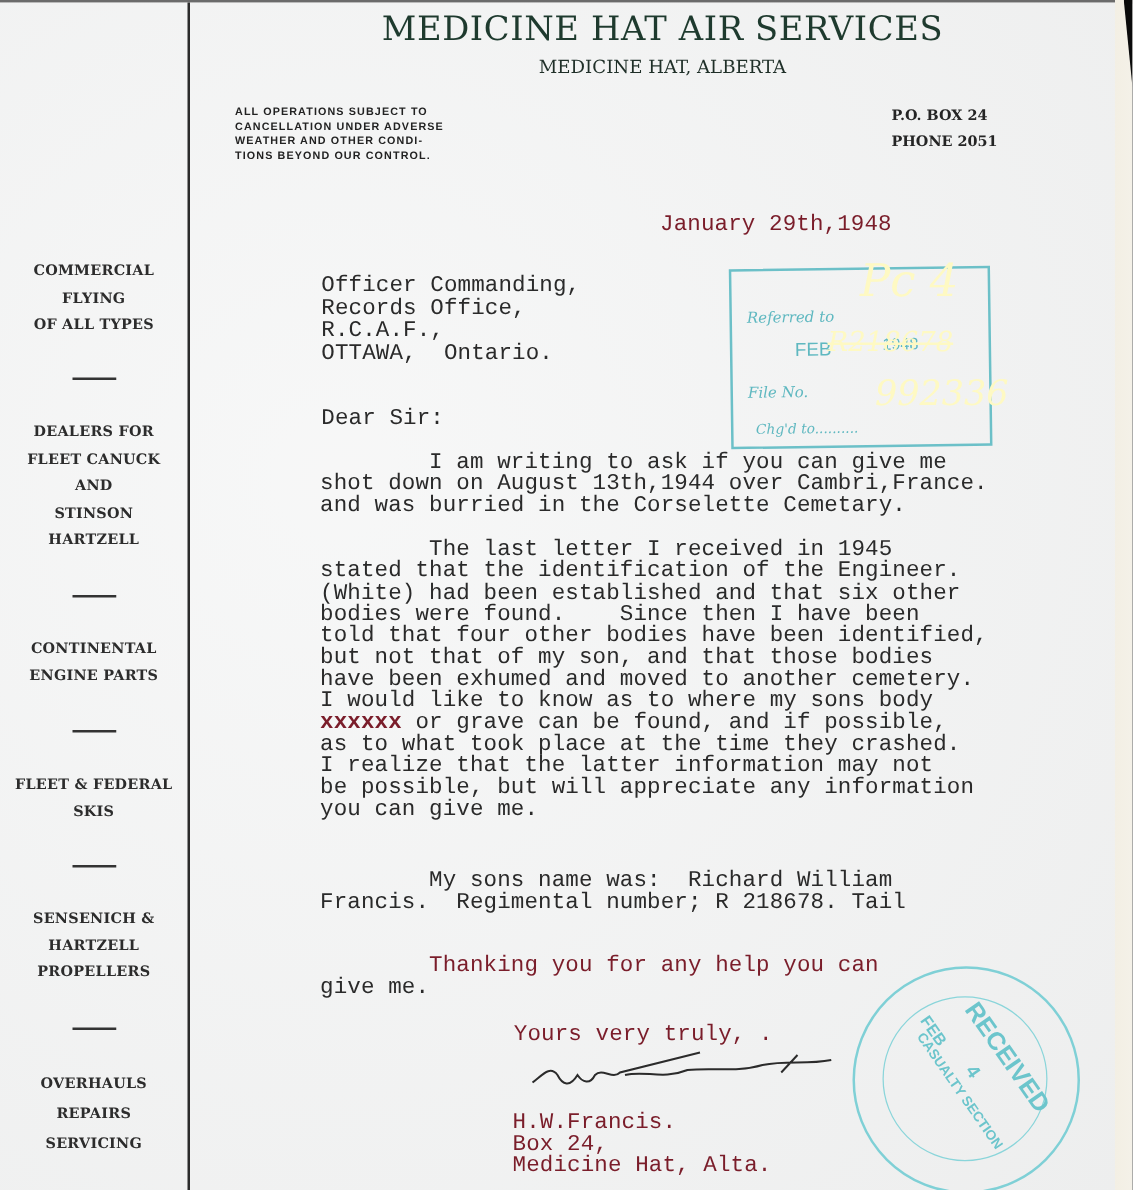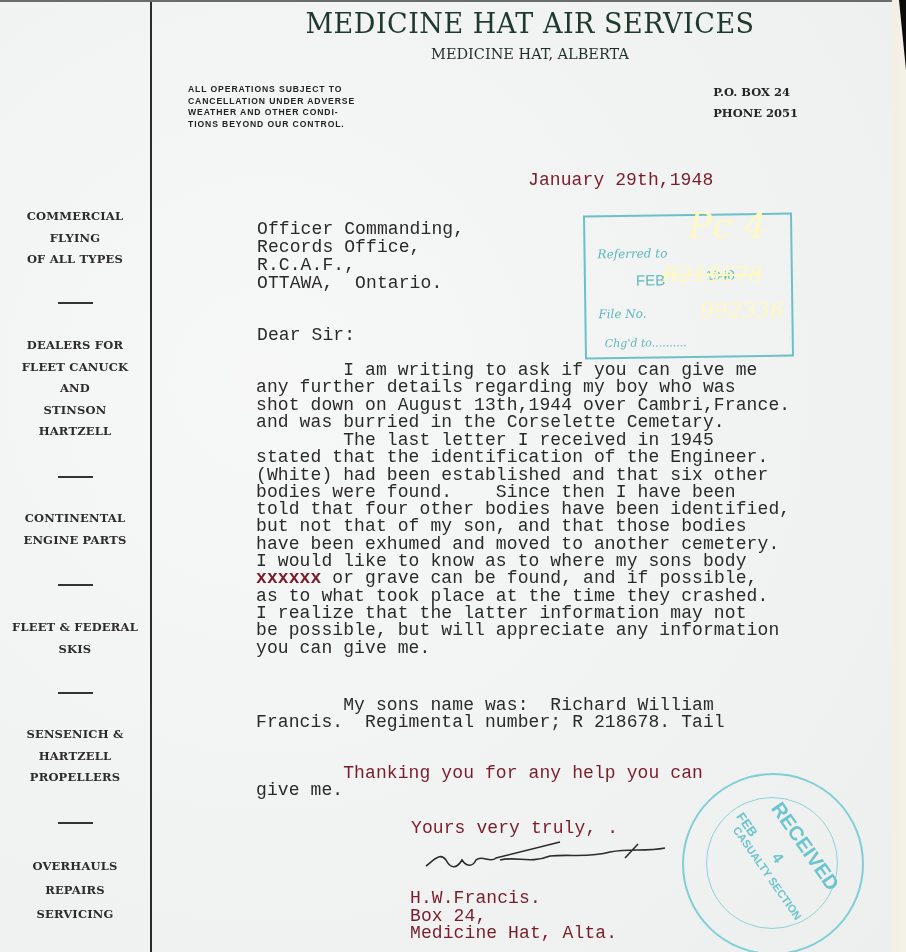--- a/index.html
+++ b/index.html
@@ -161,21 +161,21 @@
   <span>P.O. BOX 24</span>
   <span>PHONE 2051</span>
 </div>
 
 <div class="typed date red">January 29th,1948</div>
 
 <div class="typed addr"><div>Officer Commanding,</div><div>Records Office,</div><div>R.C.A.F.,</div><div>OTTAWA,  Ontario.</div></div>
 
 <div class="typed salutation">Dear Sir:</div>
 
-<div class="typed para p1"><div>        I am writing to ask if you can give me</div><div>any further details regarding my boy who was</div><div>shot down on August 13th,1944 over Cambri,France.</div><div>and was burried in the Corselette Cemetary.</div></div>
+<div class="typed para p1"><div>        I am writing to ask if you can give me</div><div>shot down on August 13th,1944 over Cambri,France.</div><div>and was burried in the Corselette Cemetary.</div></div>
 
 <div class="typed para p2"><div>        The last letter I received in 1945</div><div>stated that the identification of the Engineer.</div><div>(White) had been established and that six other</div><div>bodies were found.    Since then I have been</div><div>told that four other bodies have been identified,</div><div>but not that of my son, and that those bodies</div><div>have been exhumed and moved to another cemetery.</div><div>I would like to know as to where my sons body</div><div><span class="red" style="font-weight:bold">xxxxxx</span><span> or grave can be found, and if possible,</span></div><div>as to what took place at the time they crashed.</div><div>I realize that the latter information may not</div><div>be possible, but will appreciate any information</div><div>you can give me.</div></div>
 
 <div class="typed para p3"><div>        My sons name was:  Richard William</div><div>Francis.  Regimental number; R 218678. Tail</div></div>
 
 <div class="typed para p4"><div class="red">        Thanking you for any help you can</div><div>give me.</div></div>
 
 <div class="typed closing red">Yours very truly, .</div>
 
 <svg style="position:absolute;left:420px;top:838px" width="260" height="44">
@@ -186,21 +186,21 @@
 
 <div class="ref-stamp">
   <span class="lbl" style="left:12px;top:30px">Referred to</span>
   <span class="feb">FEB</span>
   <span class="yr">1948</span>
   <span class="lbl" style="left:12px;top:90px">File No.</span>
   <span class="lbl" style="left:18px;top:120px;font-size:11px">Chg'd to..........</span>
 </div>
 <div class="hand" style="left:688px;top:205px;font-size:36px">Pc 4</div>
 <div class="hand" style="left:662px;top:262px;font-size:22px;text-decoration:line-through">R218678</div>
-<div class="hand" style="left:700px;top:298px;font-size:22px">992336</div>
+<div class="hand" style="left:700px;top:298px;font-size:28px">992336</div>
 
 <div class="recv-stamp">
   <div class="recv-inner"></div>
   <span class="recv-text" style="left:70px;top:60px;font-size:20px">RECEIVED</span>
   <span class="recv-text" style="left:50px;top:42px;font-size:13px">FEB</span>
   <span class="recv-text" style="left:90px;top:74px;font-size:15px">4</span>
   <span class="recv-text" style="left:28px;top:92px;font-size:11px">CASUALTY SECTION</span>
 </div>
 
 </body></html>

